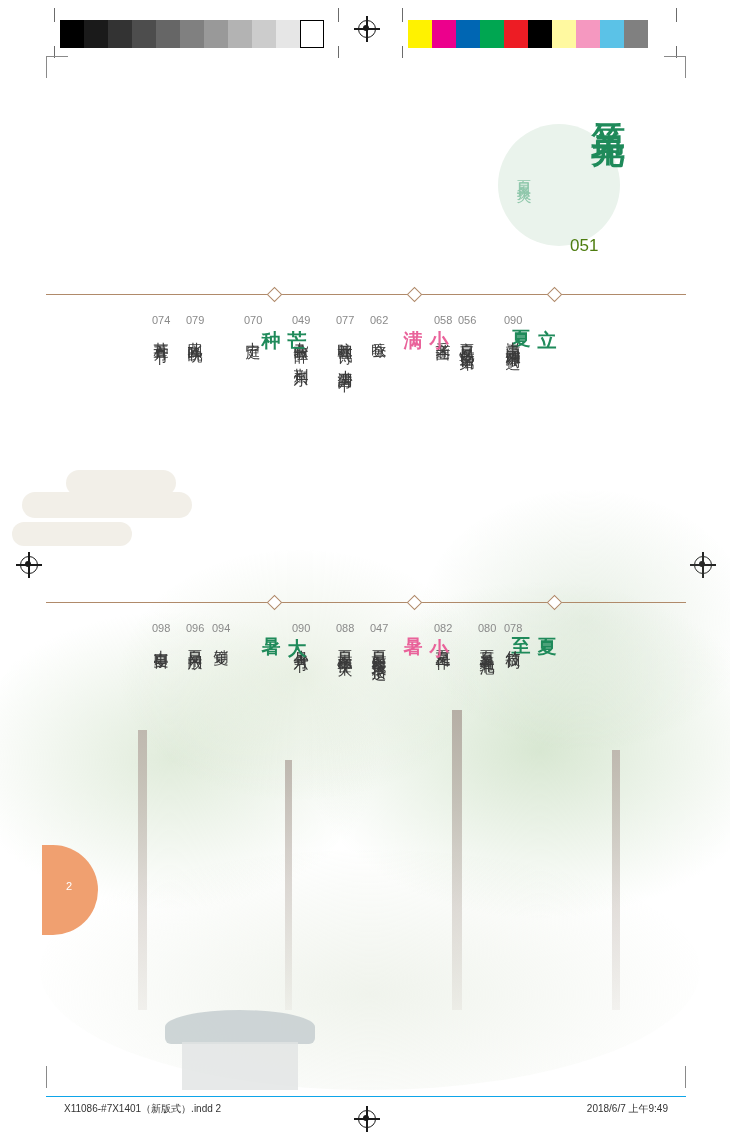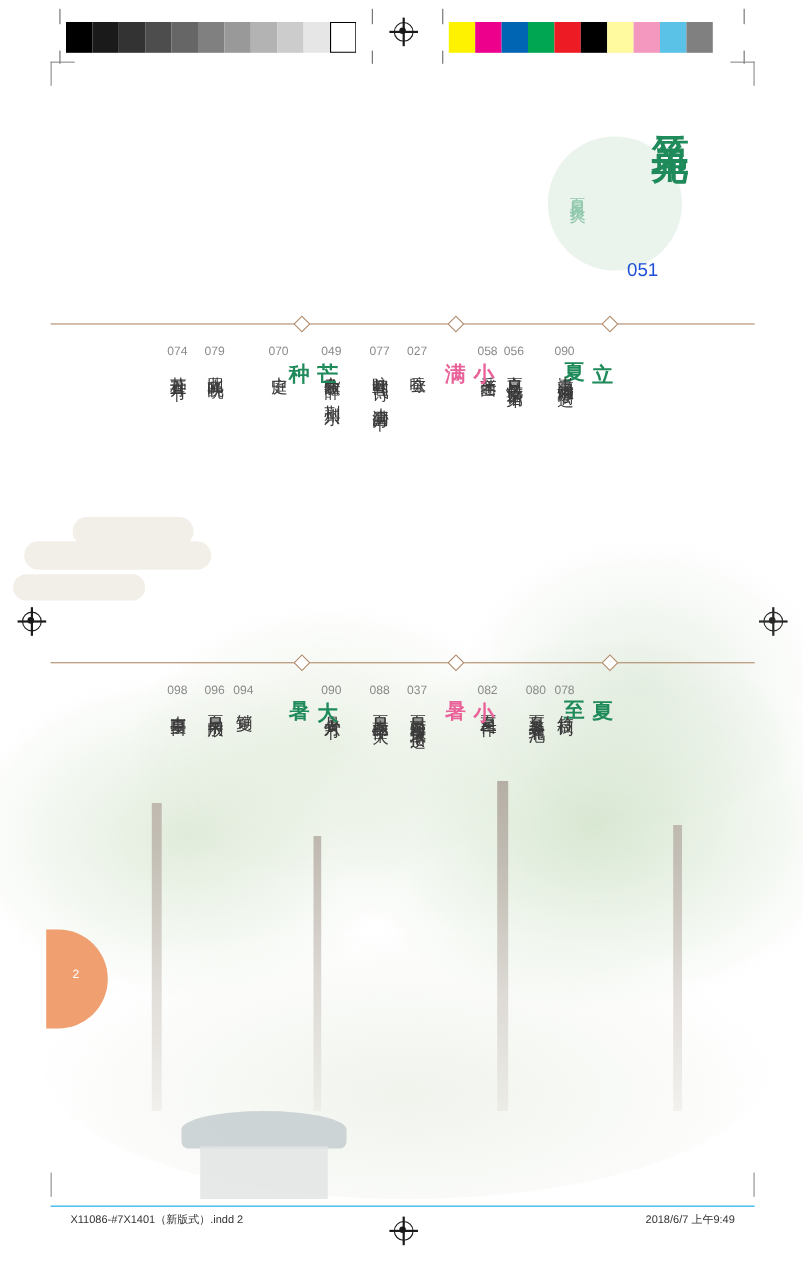--- a/index.html
+++ b/index.html
@@ -45,21 +45,21 @@
     position:absolute;left:112px;top:0px;
     writing-mode:vertical-rl;text-orientation:upright;
     font-size:34px;color:#1f8a5a;letter-spacing:4px;font-weight:bold;
     line-height:1.05;
   }
   .unit-sub{
     position:absolute;left:36px;top:72px;
     writing-mode:vertical-rl;text-orientation:upright;
     font-size:15px;color:#8fc7ab;letter-spacing:3px;
   }
-  .unit-page{position:absolute;left:92px;top:140px;font-size:17px;color:#1d4ed8;font-family:"Liberation Sans",sans-serif;}
+  .unit-page{position:absolute;left:92px;top:140px;font-size:17px;color:#4d7c0f;font-family:"Liberation Sans",sans-serif;}
 
   
   .row{position:absolute;left:46px;width:640px;}
   .rule{position:absolute;left:0;top:0;width:640px;height:1px;background:#b08a6a;}
   .diamond{position:absolute;top:-5px;width:9px;height:9px;border:1px solid #b08a6a;background:#fff;transform:rotate(45deg);}
 
   .term{
     position:absolute;
     writing-mode:vertical-rl;text-orientation:upright;
     font-size:19px;color:#1f8a5a;font-weight:bold;letter-spacing:2px;
@@ -186,21 +186,21 @@
       <span class="pg">056</span>
       <span class="tt">立夏日忆京师诸弟</span>
     </div>
     <div class="entry" style="left: 388px;">
       <span class="pg">058</span>
       <span class="tt">采莲曲</span>
     </div>
     <div class="diamond" style="left: 363px;"></div>
     <div class="term" style="left: 354px; color: rgb(233, 98, 154);">小满</div>
     <div class="entry" style="left: 324px;">
-      <span class="pg">027</span>
+      <span class="pg">062</span>
       <span class="tt">咏蚕</span>
     </div>
     <div class="entry" style="left: 290px;">
       <span class="pg">077</span>
       <span class="tt">咏廿四气诗·小满四月中</span>
     </div>
     <div class="entry" style="left: 246px;">
       <span class="pg">049</span>
       <span class="tt">杂曲歌辞·荆州乐</span>
     </div>
@@ -231,21 +231,21 @@
       <span class="pg">080</span>
       <span class="tt">夏至避暑北池</span>
     </div>
     <div class="entry" style="left: 388px;">
       <span class="pg">082</span>
       <span class="tt">夏至日作</span>
     </div>
     <div class="diamond" style="left: 363px;"></div>
     <div class="term" style="left: 354px; color: rgb(233, 98, 154);">小暑</div>
     <div class="entry" style="left: 324px;">
-      <span class="pg">037</span>
+      <span class="pg">047</span>
       <span class="tt">夏日对雨寄朱放拾遗</span>
     </div>
     <div class="entry" style="left: 290px;">
       <span class="pg">088</span>
       <span class="tt">夏日南亭怀辛大</span>
     </div>
     <div class="entry" style="left: 246px;">
       <span class="pg">090</span>
       <span class="tt">小暑六月节</span>
     </div>

